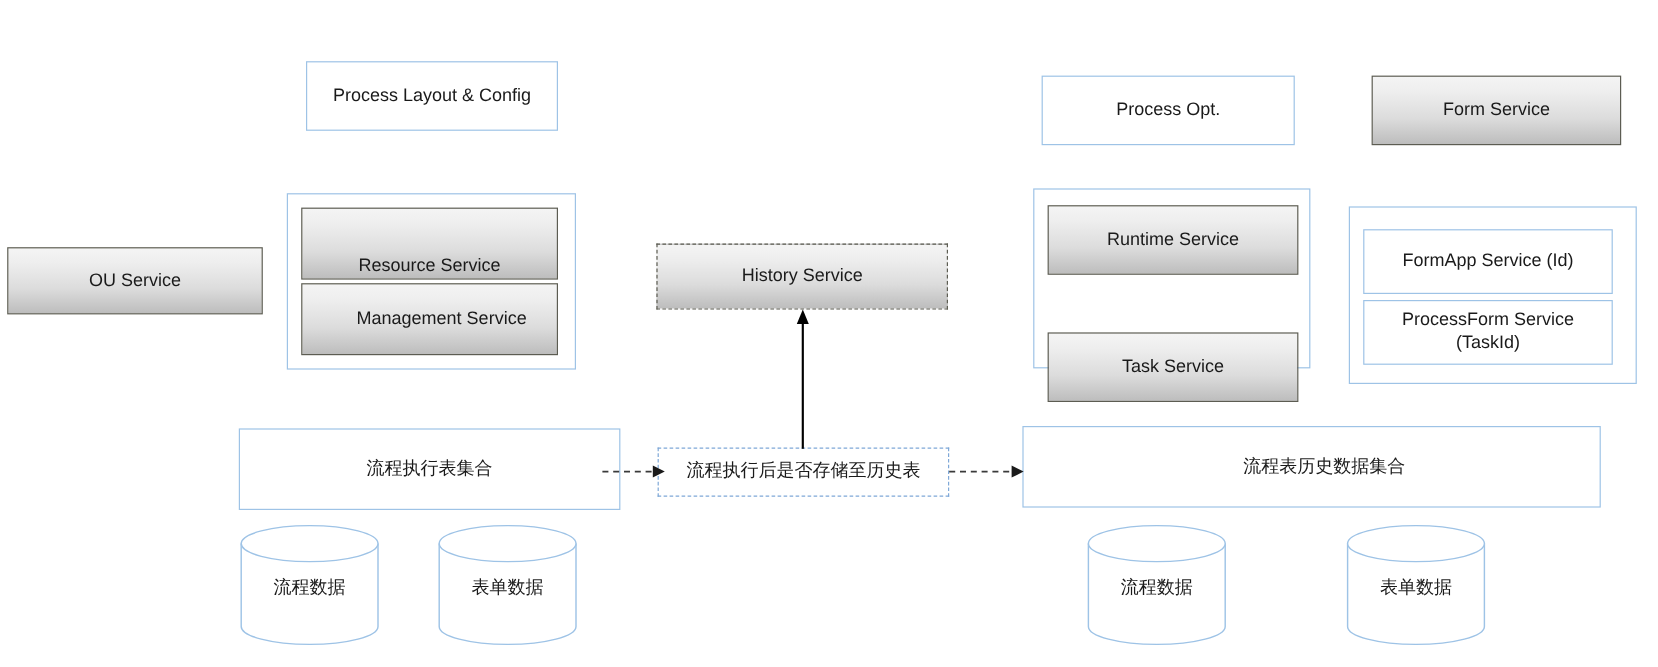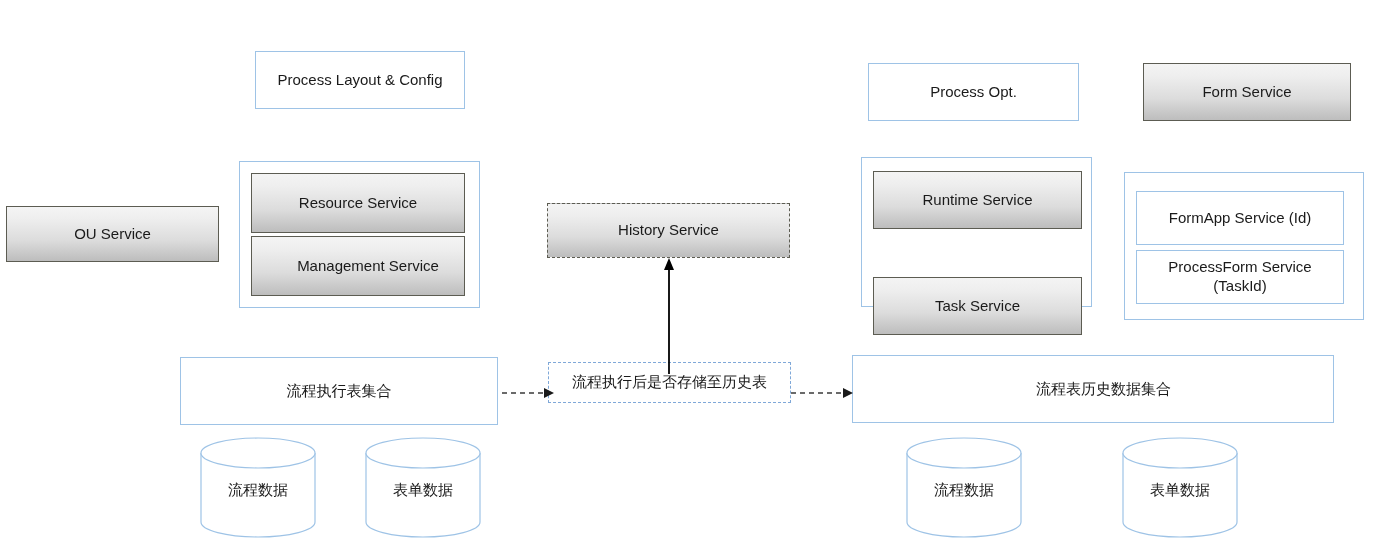--- a/index.html
+++ b/index.html
@@ -110,21 +110,21 @@
 
   <div class="node box-grad" style="left:1143px; top:63px; width:208px; height:58px;">
     <span>Form Service</span>
   </div>
 
   <div class="node box-grad" style="left:6px; top:206px; width:213px; height:56px;">
     <span>OU Service</span>
   </div>
 
   <div class="group-blue" style="left:239px; top:161px; width:241px; height:147px;">
-    <div class="node box-grad" style="left:11px; top:11px; width:214px; height:60px;">
+    <div class="node box-grad" style="left:11px; top:11px; width:214px; height:60px;align-items:flex-end;">
       <span>Resource Service</span>
     </div>
     <div class="node box-grad" style="left:11px; top:74px; width:214px; height:60px;padding-left:20px;">
       <span>Management Service</span>
     </div>
   </div>
 
   <div class="node box-grad-dashed" style="left:547px; top:203px; width:243px; height:55px;">
     <span>History Service</span>
   </div>
@@ -141,25 +141,25 @@
   <div class="group-blue" style="left:1124px; top:172px; width:240px; height:148px;">
     <div class="node box-blue" style="left:11px; top:18px; width:208px; height:54px;">
       <span>FormApp Service (Id)</span>
     </div>
     <div class="node box-blue" style="left:11px; top:77px; width:208px; height:54px;">
       <span>ProcessForm Service
 (TaskId)</span>
     </div>
   </div>
 
-  <div class="node box-blue" style="left:180px; top:357px; width:318px; height:68px;">
+  <div class="node box-blue" style="left:199px; top:357px; width:318px; height:68px;">
     <span>流程执行表集合</span>
   </div>
 
-  <div class="node box-blue-dashed" style="left:548px; top:362px; width:243px; height:41px;">
+  <div class="node box-blue-dashed" style="left:548px; top:373px; width:243px; height:41px;">
     <span>流程执行后是否存储至历史表</span>
   </div>
 
   <div class="node box-blue" style="left:852px; top:355px; width:482px; height:68px;padding-left:21px;">
     <span>流程表历史数据集合</span>
   </div>
 
   <div class="conn" style="left:502px; top:383px; width:52px; height:20px;">
     <svg width="52" height="20" viewBox="0 0 52 20">
       <line x1="0" y1="10" x2="42" y2="10" stroke="#3a3a3a" stroke-width="1.6" stroke-dasharray="5 4"></line>

